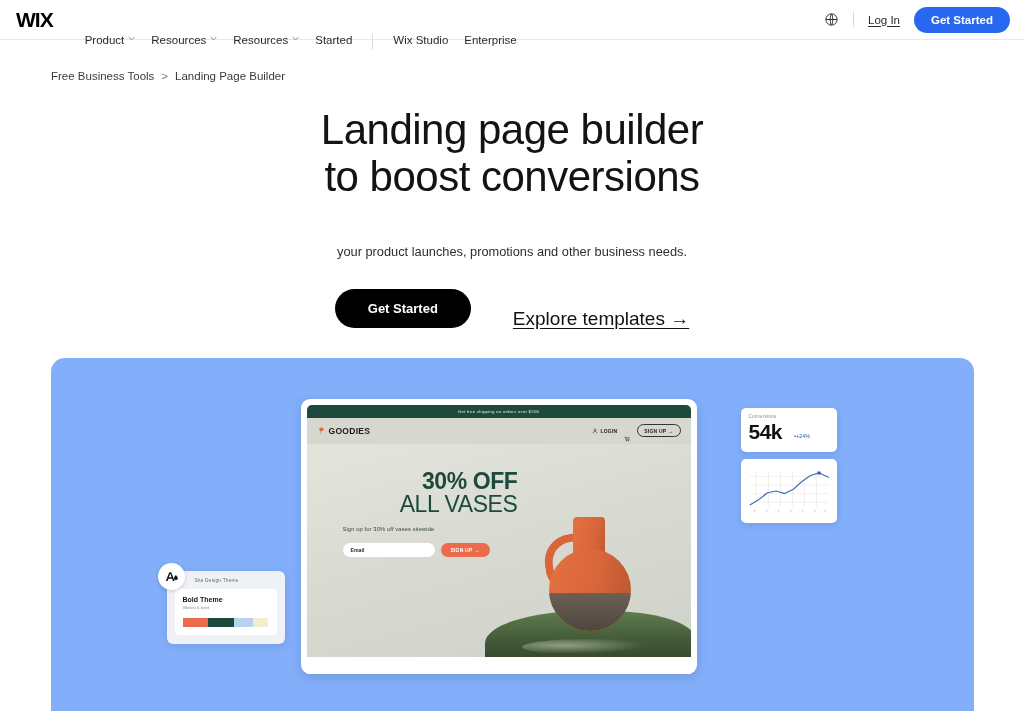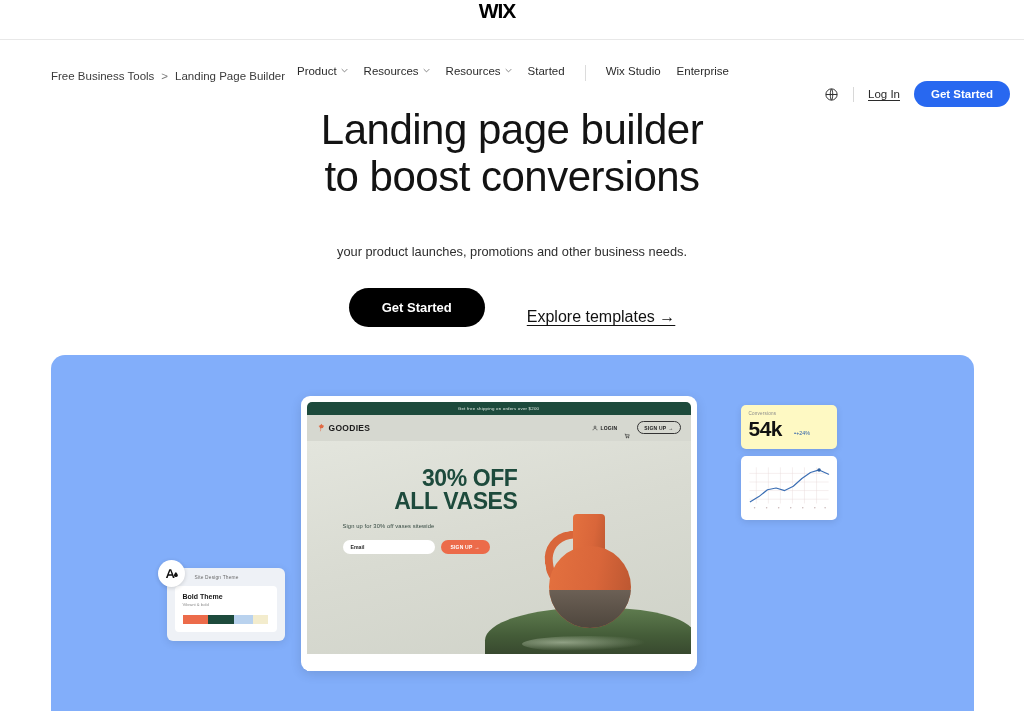--- a/index.html
+++ b/index.html
@@ -10,21 +10,20 @@
     overflow: hidden;
   }
 
   
   .navbar {
     height: 40px; width: 100%;
     border-bottom: 1px solid #e8e8e8;
     display: flex; align-items: center;
     padding: 0 14px 0 16px;
     background: #fff;
-    flex-direction: column;
   }
   .wix-logo {
     font-weight: 700; font-size: 21px; letter-spacing: -1px;
     color: #000; line-height: 1; margin-right: 32px;
     font-family: "Liberation Sans", sans-serif;
   }
   .nav-items { display: flex; align-items: flex-start; gap: 16px; margin-top: 44px; }
   .nav-item {
     font-size: 11.5px; color: #2b2b2b; display: flex;
     align-items: center; gap: 4px; cursor: pointer; white-space: nowrap;
@@ -65,21 +64,21 @@
   }
   .cta-row {
     margin-top: 26px; display: flex; align-items: center;
     justify-content: center; gap: 42px;
   }
   .btn-dark {
     background: #000; color: #fff; border: none; border-radius: 22px;
     font-size: 13px; font-weight: 600; padding: 12px 33px; cursor: pointer;
   }
   .explore-link {
-    font-size: 16px; color: #111; text-decoration: underline;
+    font-size: 19px; color: #111; text-decoration: underline;
     text-underline-offset: 3px; cursor: pointer; white-space: nowrap; margin-top: 20px;
   }
 
   
   .showcase {
     position: relative;
     margin: 28px auto 0; width: 923px; height: 370px;
     background: #82aefa; border-radius: 14px; overflow: hidden;
   }
 
@@ -125,21 +124,21 @@
   .site-body {
     flex: 1; position: relative;
     background: linear-gradient(165deg,#e3e5dd 0%,#d9dbd2 45%,#cfd2c8 100%);
     overflow: hidden;
   }
   .promo { position: absolute; left: 36px; top: 26px; width: 175px; }
   .promo h2 {
     font-size: 23px; font-weight: 700; color: #1d4a3c;
     line-height: 1.03; letter-spacing: -.4px; text-align: right;
   }
-  .promo h2 .thin { font-weight: 700; }
+  .promo h2 .thin { font-weight: 400; }
   .promo p {
     margin-top: 9px; font-size: 5.8px; color: #33473f; letter-spacing: .1px;
   }
   .promo-form { margin-top: 11px; display: flex; align-items: center; gap: 6px; }
   .email-input {
     background: #fff; border-radius: 9px; width: 92px; height: 14px;
     display: flex; align-items: center; padding-left: 8px;
     font-size: 5.2px; font-weight: 700; color: #2a2a2a;
   }
   .signup-orange {
@@ -177,21 +176,21 @@
     position: absolute; left: 54px; bottom: 62px; width: 40px; height: 60px;
     border: 8px solid #d9663a; border-right-color: transparent;
     border-bottom-color: transparent; border-radius: 28px 0 0 28px;
     transform: rotate(-8deg);
   }
   .browser-foot { height: 17px; flex: none; background: #fff; }
 
   
   .stat-card {
     position: absolute; left: 690px; top: 50px;
-    width: 96px; height: 44px; background: #fef9c3; border-radius: 5px;
+    width: 96px; height: 44px; background: #ffffff; border-radius: 5px;
     padding: 6px 8px; box-shadow: 0 2px 7px rgba(0,0,0,.10);
   }
   .stat-label { font-size: 4.6px; color: #8a8a8a; letter-spacing: .2px; }
   .stat-row { display: flex; align-items: flex-end; gap: 12px; margin-top: 2px; }
   .stat-value { font-size: 21px; font-weight: 700; color: #111; line-height: 1; letter-spacing: -.5px; }
   .stat-delta { font-size: 5.4px; color: #2c5ea8; padding-bottom: 3px; }
   .stat-delta .dot { font-size: 6px; }
   .chart-card {
     position: absolute; left: 690px; top: 101px;
     width: 96px; height: 64px; background: #fff; border-radius: 5px;

